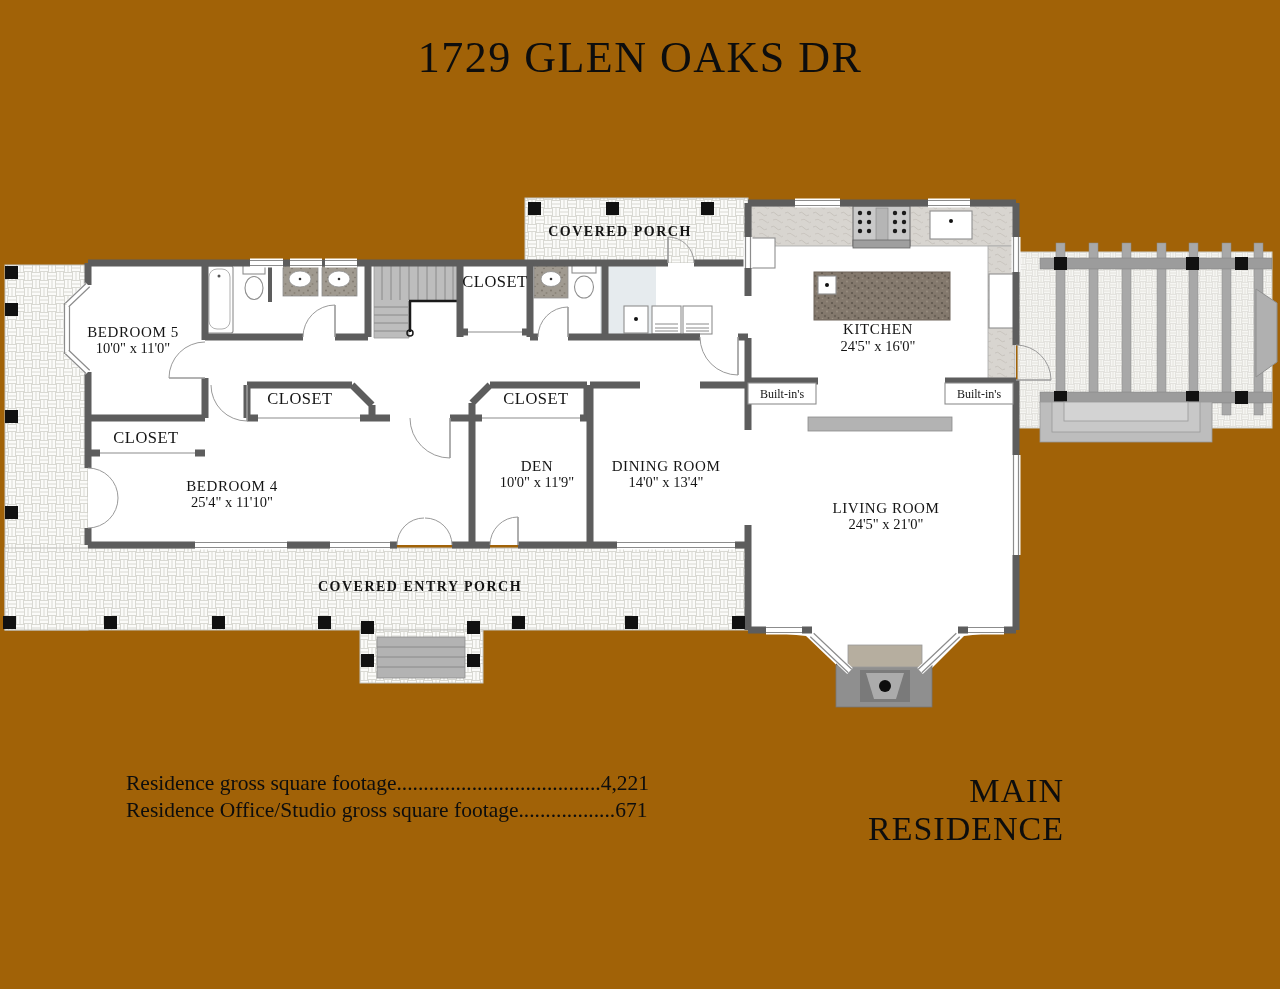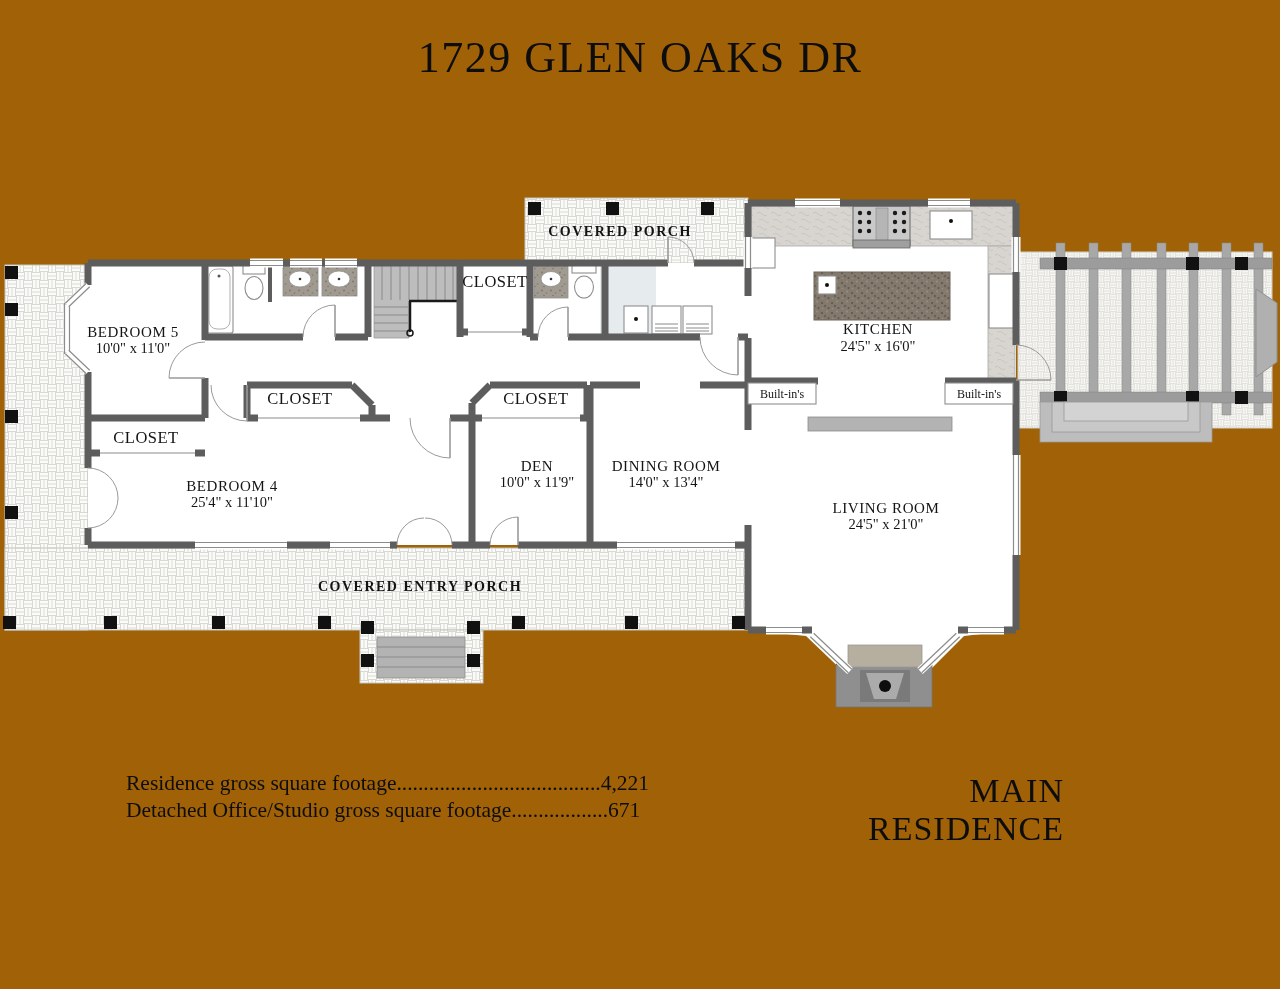--- a/index.html
+++ b/index.html
@@ -363,16 +363,16 @@
       <text class="t-porch" x="420" y="591">COVERED ENTRY PORCH</text>
       <text class="t-built" x="782" y="398">Built-in's</text>
       <text class="t-built" x="979" y="398">Built-in's</text>
     </g>
   </svg>
 
   <div class="plan-title">MAIN RESIDENCE</div>
 
   <div class="footer">
     <div>Residence gross square footage......................................4,221</div>
-    <div>Detached Office/Studio gross square footage..................671</div>
+    <div>Residence Office/Studio gross square footage..................671</div>
   </div>
 
 </div>
 
 </body></html>

